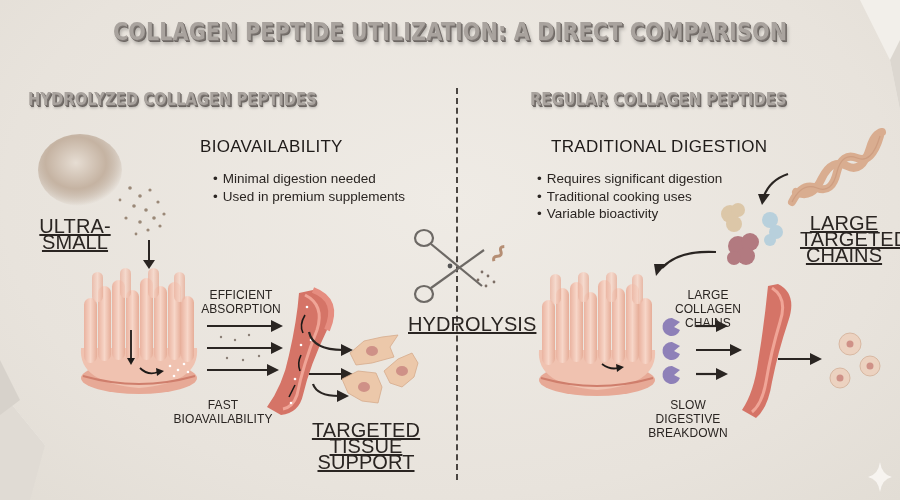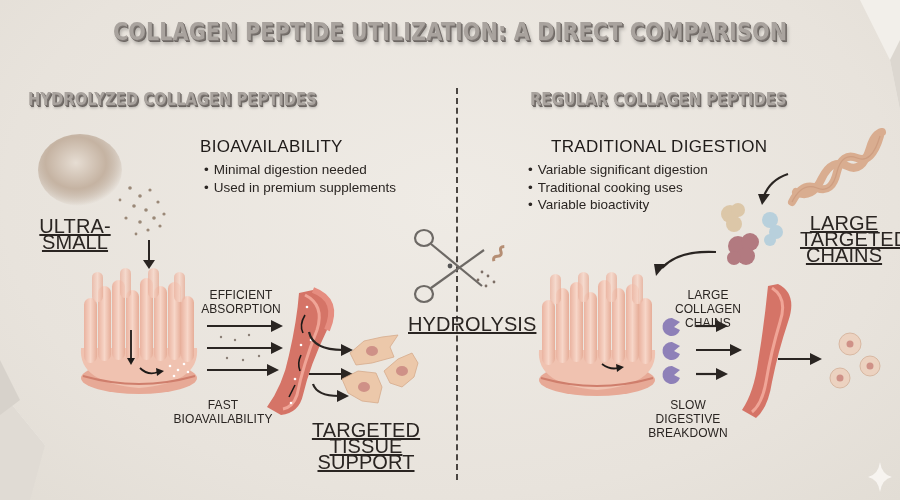--- a/index.html
+++ b/index.html
@@ -9,21 +9,21 @@
   .abs { position:absolute; }
   .title { left:0; width:900px; top:18px; text-align:center; font-family:"DejaVu Sans", sans-serif;
            font-weight:bold; font-size:24px; letter-spacing:0.2px; color:#a9a39e;
            text-shadow: 1px 1px 0 #7d7773, 2px 2px 0 #6e6864, 3px 4px 4px rgba(0,0,0,0.25);
            transform: scaleX(0.86); transform-origin:center; }
   .section-title { font-family:"DejaVu Sans", sans-serif; font-weight:bold; font-size:18px; color:#a9a39e;
            text-shadow: 1px 1px 0 #7a7470, 2px 2px 0 #6b6561, 2px 3px 3px rgba(0,0,0,0.25);
            transform: scaleX(0.82); transform-origin:left; white-space:nowrap; }
   .divider { left:456px; top:88px; height:392px; width:0; border-left:2px dashed #4a4541; }
   .heading { font-size:17px; font-weight:normal; color:#1f1b19; letter-spacing:0.3px; }
-  .bullets { margin:3px; padding:0; list-style:none; font-size:13.5px; line-height:17.5px; color:#2a2522; }
+  .bullets { margin:12px; padding:0; list-style:none; font-size:13.5px; line-height:17.5px; color:#2a2522; }
   .bullets li::before { content:"\2022"; margin-right:5px; }
   .label { font-size:12px; color:#2a2522; text-align:center; line-height:14px; font-weight:normal; letter-spacing:0.1px; }
   .label-lg { font-size:20px; line-height:16px;text-decoration:underline; }
   svg { overflow:visible; }
 </style>
 </head>
 <body>
 
 <div class="abs" style="left:0;top:360px;width:60px;height:140px;">
   <svg width="60" height="140" viewBox="0 0 60 140">
@@ -235,21 +235,21 @@
         <circle cx="66" cy="52" r="1.4"></circle>
         <circle cx="74" cy="58" r="1.4"></circle>
         <circle cx="82" cy="54" r="1.4"></circle>
       </g>
   </svg>
 </div>
 <div class="abs label label-lg" style="left:408px;top:316px;width:100px;">HYDROLYSIS</div>
 
 <div class="abs heading" style="left:551px;top:137px;">TRADITIONAL DIGESTION</div>
 <ul class="abs bullets" style="left:525px;top:158px;">
-  <li>Variable significant digestion</li>
+  <li>Requires significant digestion</li>
   <li>Traditional cooking uses</li>
   <li>Variable bioactivity</li>
 </ul>
 
 <div class="abs" style="left:782px;top:122px;">
   <svg width="110" height="90" viewBox="0 0 110 90">
     <g stroke="#d9ad90" stroke-width="8" fill="none" stroke-linecap="round">
       <path d="M10 80 Q20 60 35 66 Q50 72 55 50 Q60 30 75 36 Q90 42 98 14"></path>
       <path d="M14 70 Q30 78 40 56 Q50 36 65 44 Q80 52 88 26 Q92 12 100 10"></path>
     </g>

